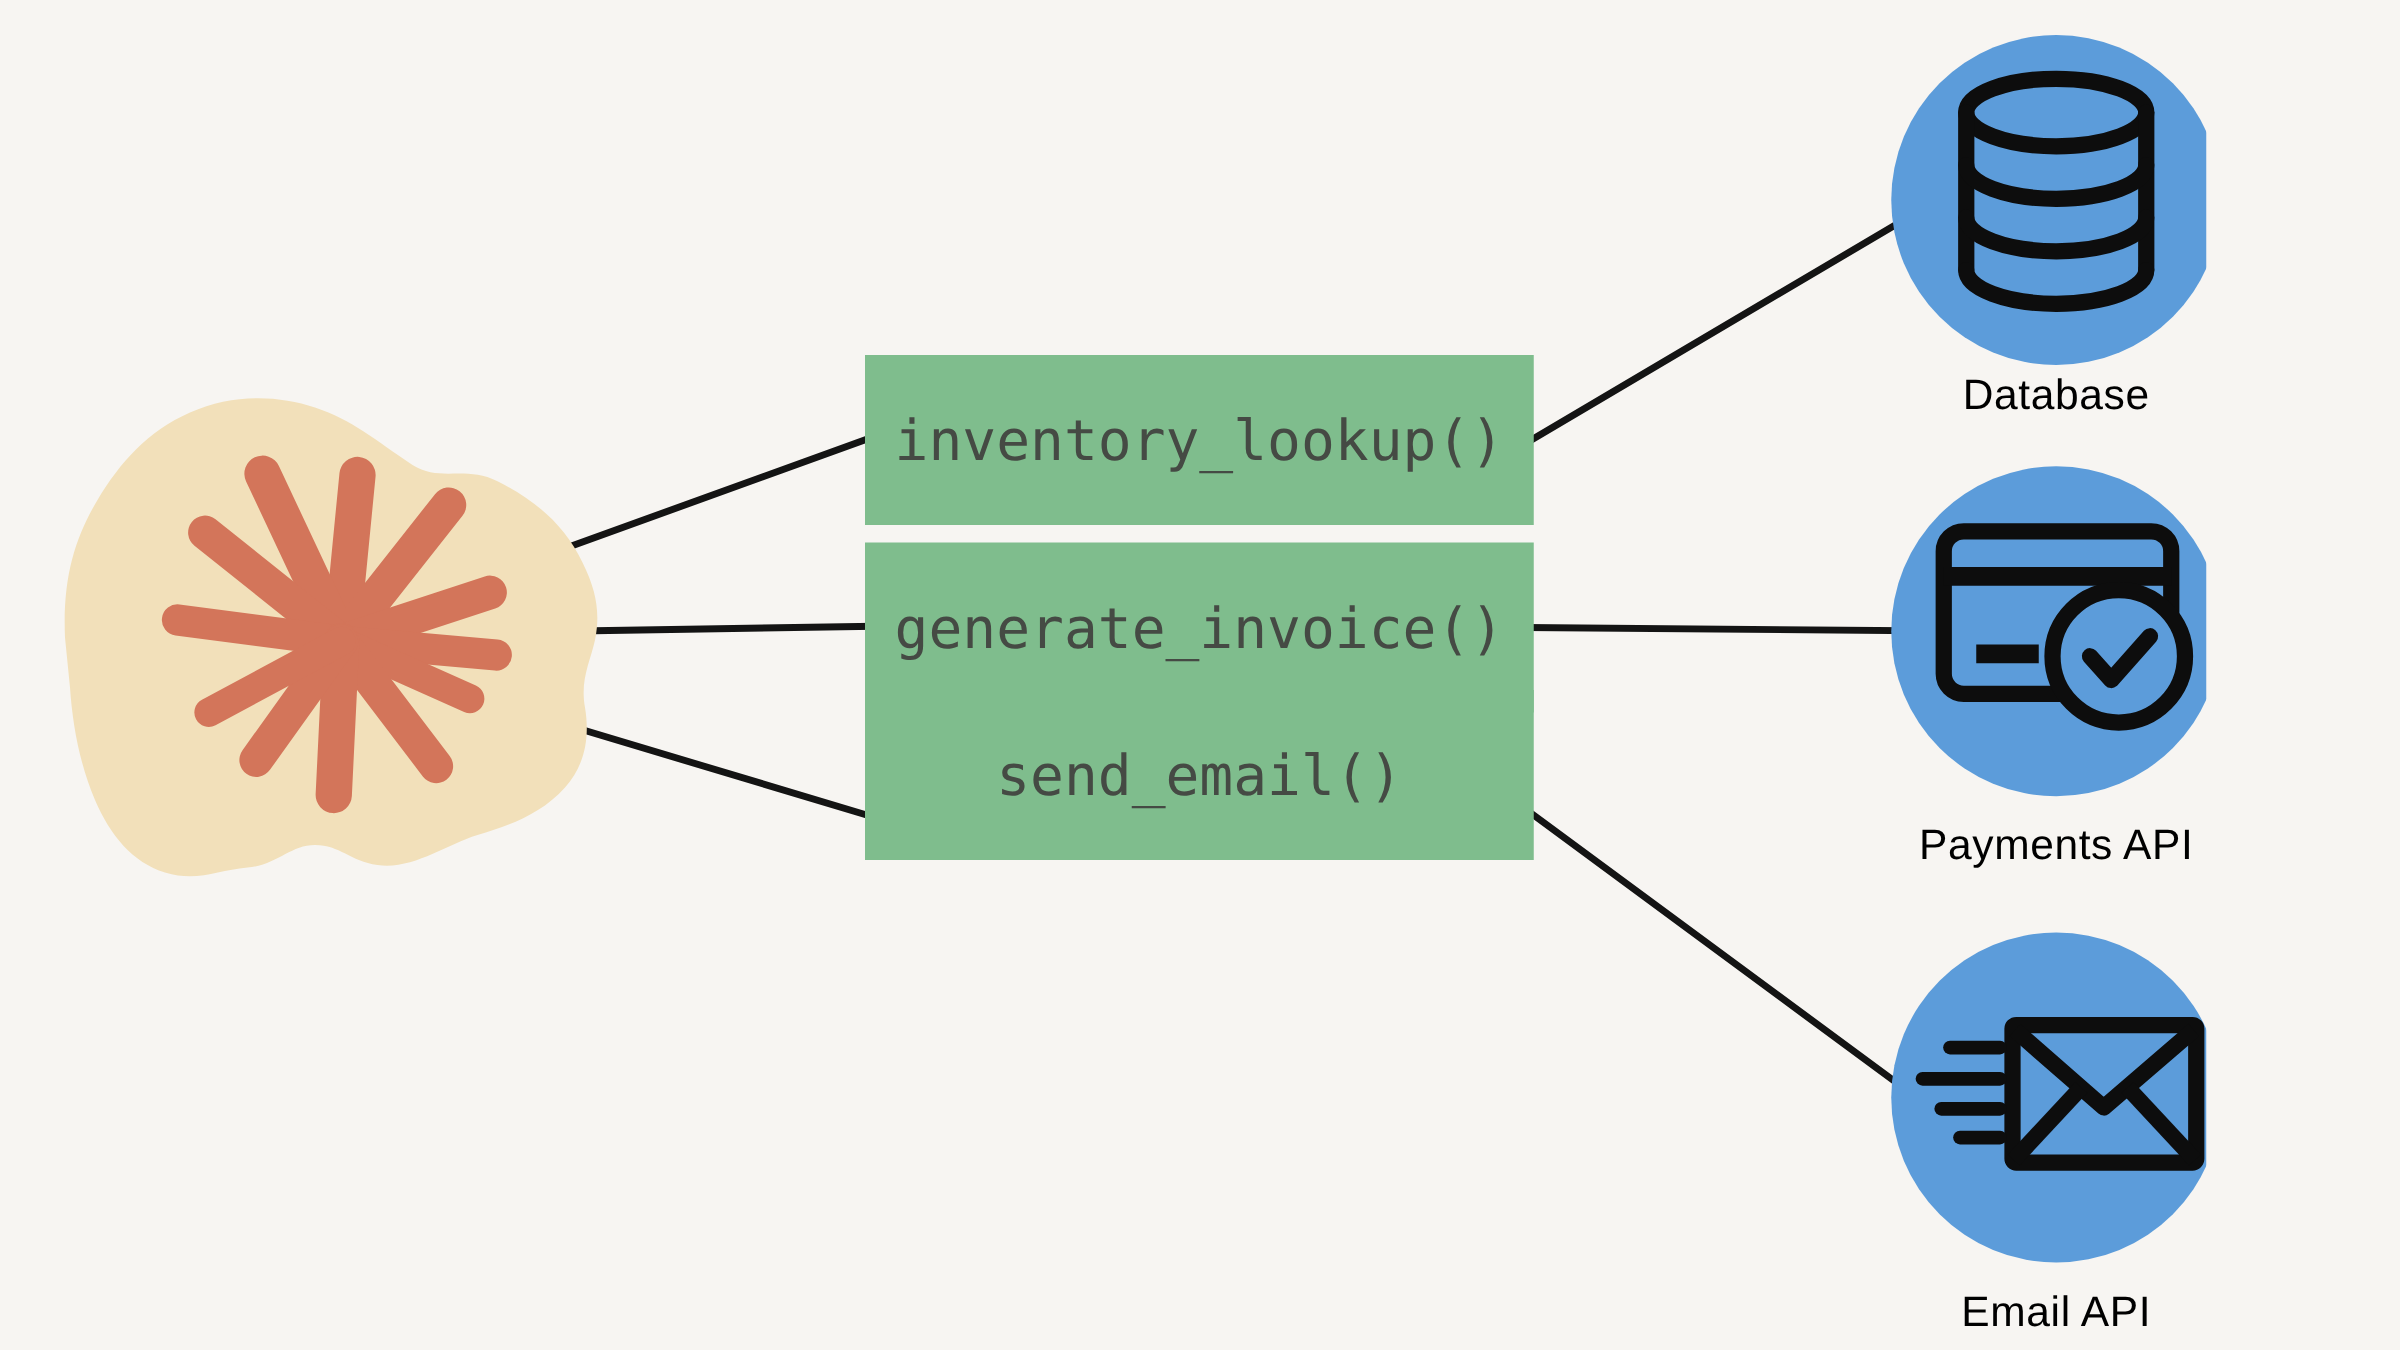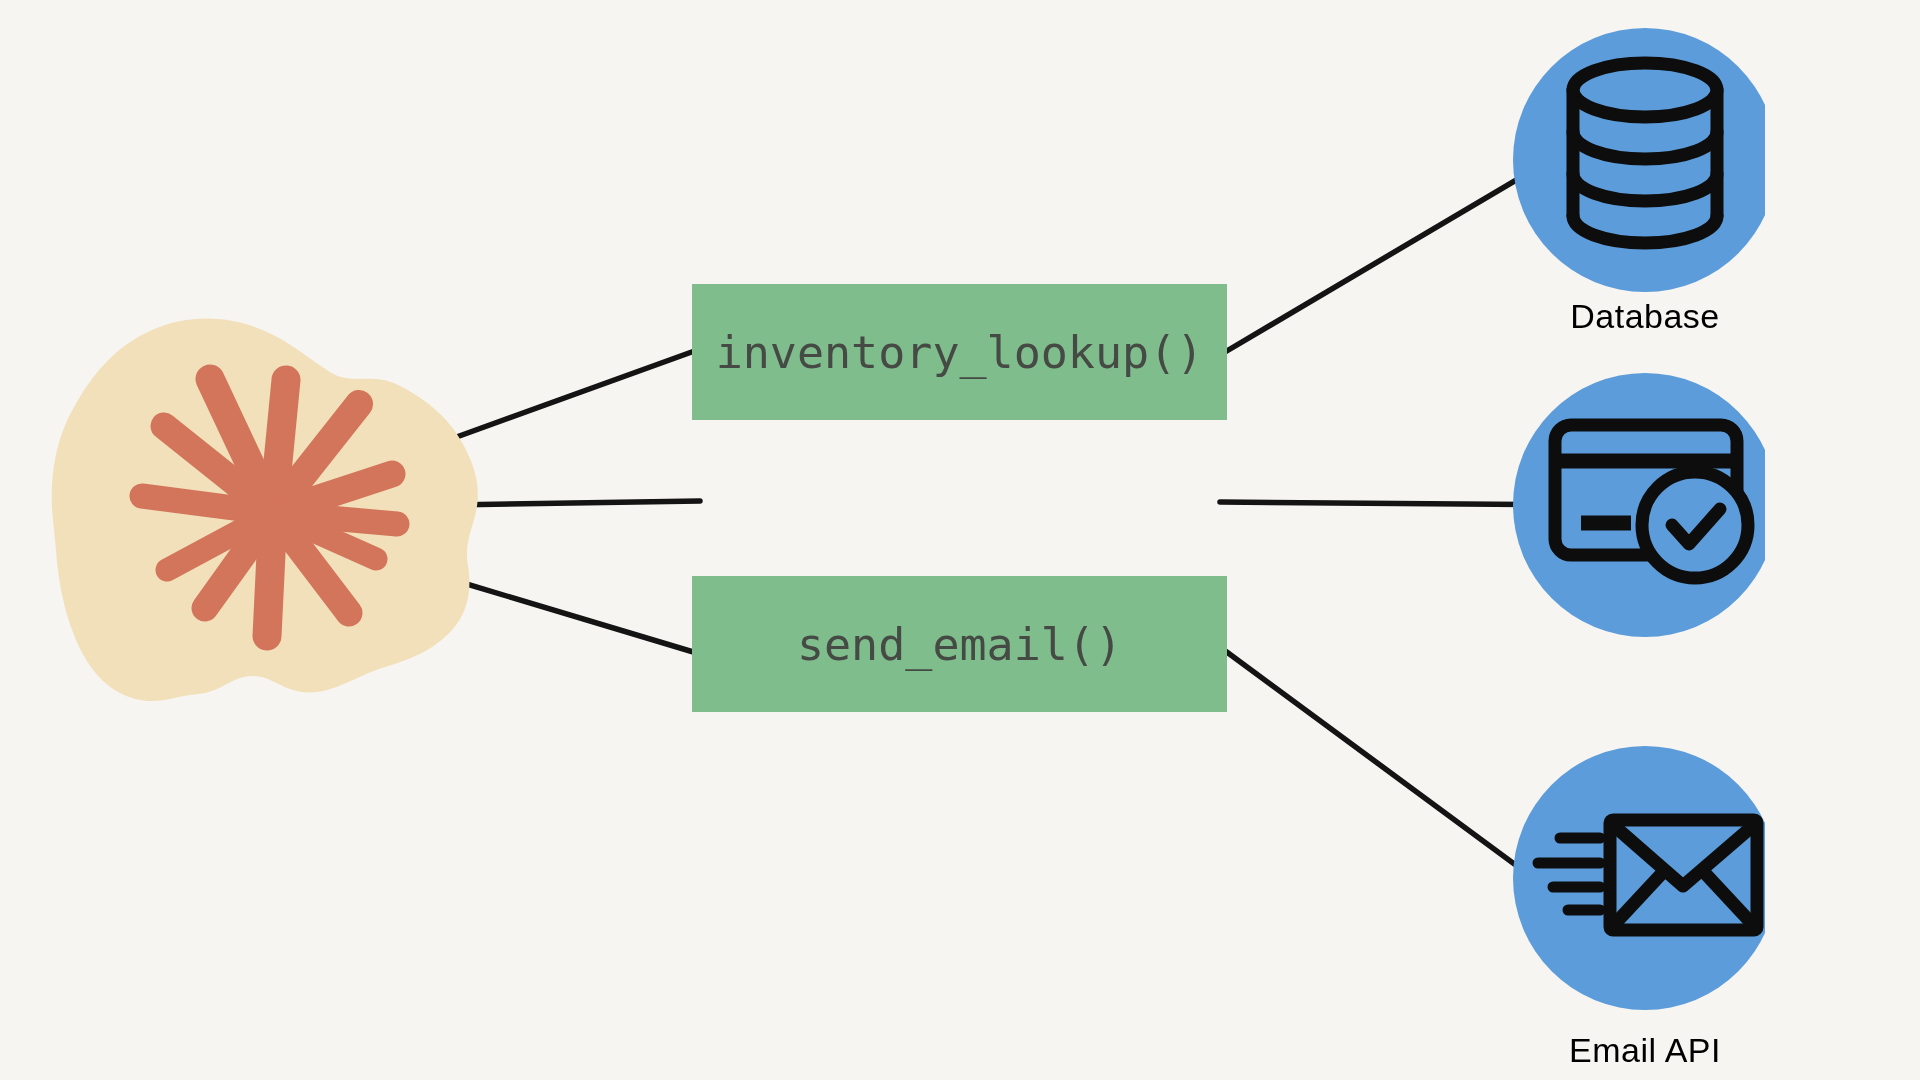--- a/index.html
+++ b/index.html
@@ -11,21 +11,21 @@
   .tool-box{
     position:absolute;left:692px;width:535px;height:136px;
     background:#7fbd8d;display:flex;align-items:center;justify-content:center;
   }
   .tool-box span{
     font-family:"DejaVu Sans Mono","Liberation Mono",monospace;
     font-size:45px;color:#454a44;white-space:nowrap;
   }
   #tool-1{top:284px}
   #tool-2{top:434px}
-  #tool-3{top:576px}
+  #tool-3{top:552px}
   .service-circle{
     position:absolute;left:1513px;width:264px;height:264px;border-radius:50%;
     background:#5c9cda;
   }
   .service-circle svg{position:absolute;left:0;top:0;}
   #svc-1{top:28px}
   #svc-2{top:373px}
   #svc-3{top:746px}
   .service-label{
     position:absolute;left:1445px;width:400px;text-align:center;
@@ -88,20 +88,23 @@
       <line x1="273" y1="513" x2="349" y2="613" stroke-width="27"></line>
       <line x1="273" y1="513" x2="267" y2="636" stroke-width="29"></line>
       <line x1="273" y1="513" x2="205" y2="608" stroke-width="27"></line>
       <line x1="273" y1="513" x2="167" y2="570" stroke-width="23"></line>
     </g>
   </svg>
 
   <div class="tool-box" id="tool-1">
     <span>inventory_lookup()</span>
   </div>
+  <div class="tool-box" id="tool-2">
+    <span>generate_invoice()</span>
+  </div>
   <div class="tool-box" id="tool-3">
     <span>send_email()</span>
   </div>
 
   <div class="service-circle" id="svc-1">
     <svg width="264" height="264" viewBox="0 0 264 264">
       <g fill="none" stroke="#0d0d0d" stroke-width="13" stroke-linecap="round">
         <ellipse cx="132" cy="62" rx="72" ry="27"></ellipse>
         <path d="M60 62 V188"></path>
         <path d="M204 62 V188"></path>
@@ -133,16 +136,17 @@
       <g stroke="#0d0d0d" stroke-width="11" stroke-linecap="round">
         <line x1="47" y1="92" x2="87" y2="92"></line>
         <line x1="25" y1="117" x2="87" y2="117"></line>
         <line x1="40" y1="141" x2="87" y2="141"></line>
         <line x1="55" y1="164" x2="87" y2="164"></line>
       </g>
     </svg>
   </div>
 
   <div class="service-label" id="lbl-1">Database</div>
+  <div class="service-label" id="lbl-2">Payments API</div>
   <div class="service-label" id="lbl-3">Email API</div>
 
 
 </div>
 
 </body></html>

